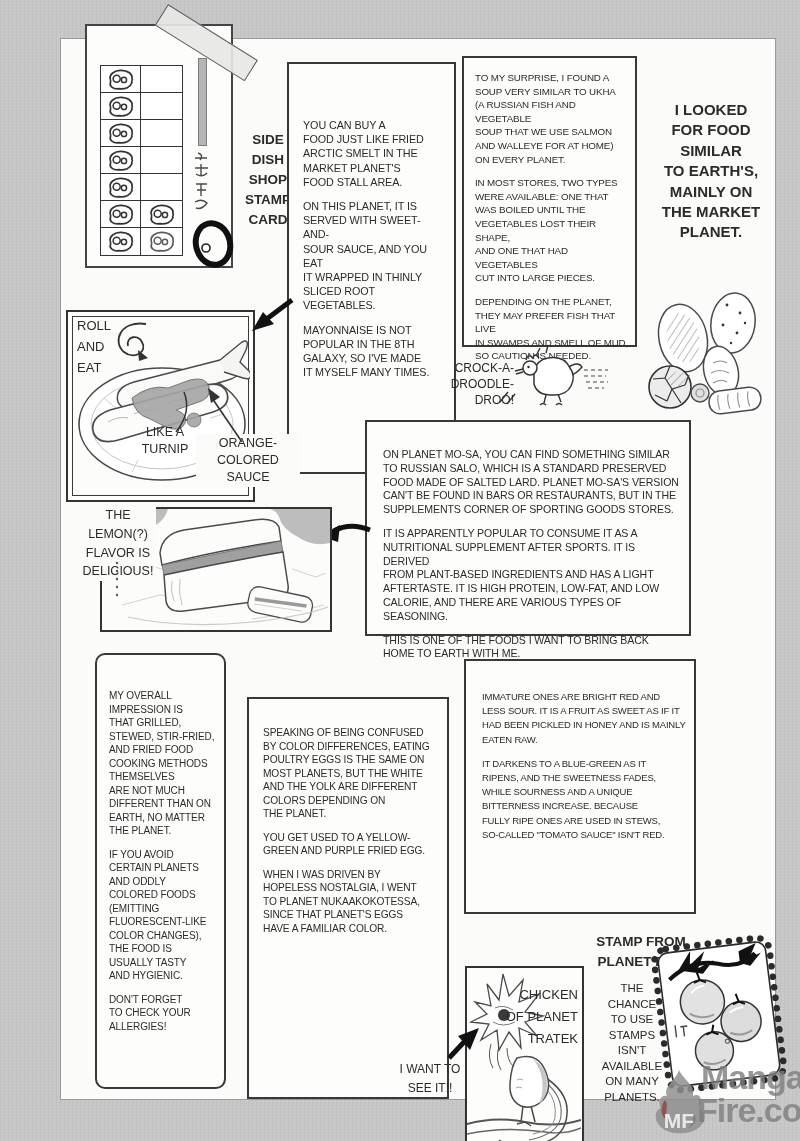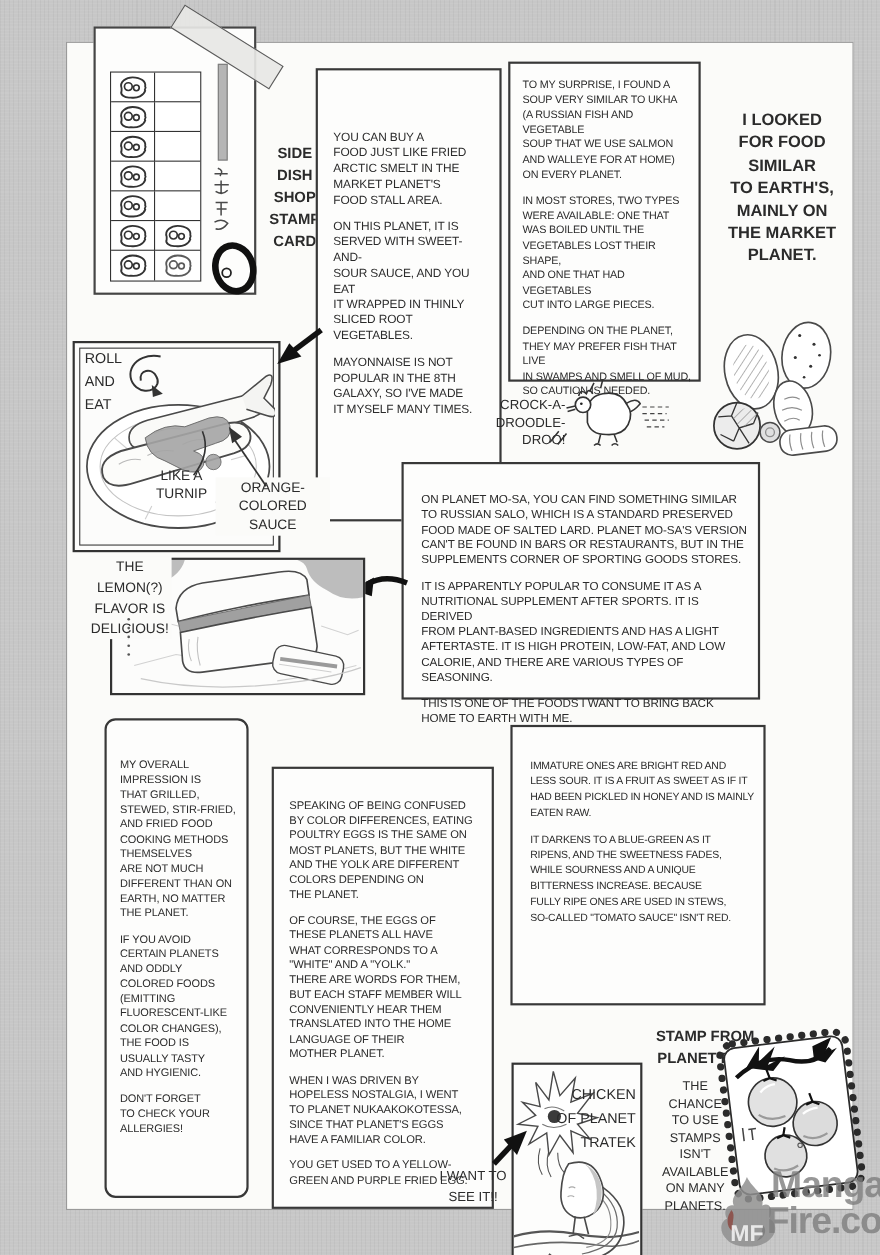--- a/index.html
+++ b/index.html
@@ -404,37 +404,27 @@
   </div>
 
   <div class="abs note eggs">
     <p class="pre">SPEAKING OF BEING CONFUSED
 BY COLOR DIFFERENCES, EATING
 POULTRY EGGS IS THE SAME ON
 MOST PLANETS, BUT THE WHITE
 AND THE YOLK ARE DIFFERENT
 COLORS DEPENDING ON
 THE PLANET.</p>
-    <p class="pre">OF COURSE, THE EGGS OF
-THESE PLANETS ALL HAVE
-WHAT CORRESPONDS TO A
-"WHITE" AND A "YOLK."
-THERE ARE WORDS FOR THEM,
-BUT EACH STAFF MEMBER WILL
-CONVENIENTLY HEAR THEM
-TRANSLATED INTO THE HOME
-LANGUAGE OF THEIR
-MOTHER PLANET.</p>
+    <p class="pre">YOU GET USED TO A YELLOW-
+GREEN AND PURPLE FRIED EGG.</p>
     <p class="pre">WHEN I WAS DRIVEN BY
 HOPELESS NOSTALGIA, I WENT
 TO PLANET NUKAAKOKOTESSA,
 SINCE THAT PLANET'S EGGS
 HAVE A FAMILIAR COLOR.</p>
-    <p class="pre">YOU GET USED TO A YELLOW-
-GREEN AND PURPLE FRIED EGG.</p>
   </div>
 
   <div class="abs note tomato">
     <p class="pre">IMMATURE ONES ARE BRIGHT RED AND
 LESS SOUR. IT IS A FRUIT AS SWEET AS IF IT
 HAD BEEN PICKLED IN HONEY AND IS MAINLY
 EATEN RAW.</p>
     <p class="pre">IT DARKENS TO A BLUE-GREEN AS IT
 RIPENS, AND THE SWEETNESS FADES,
 WHILE SOURNESS AND A UNIQUE

